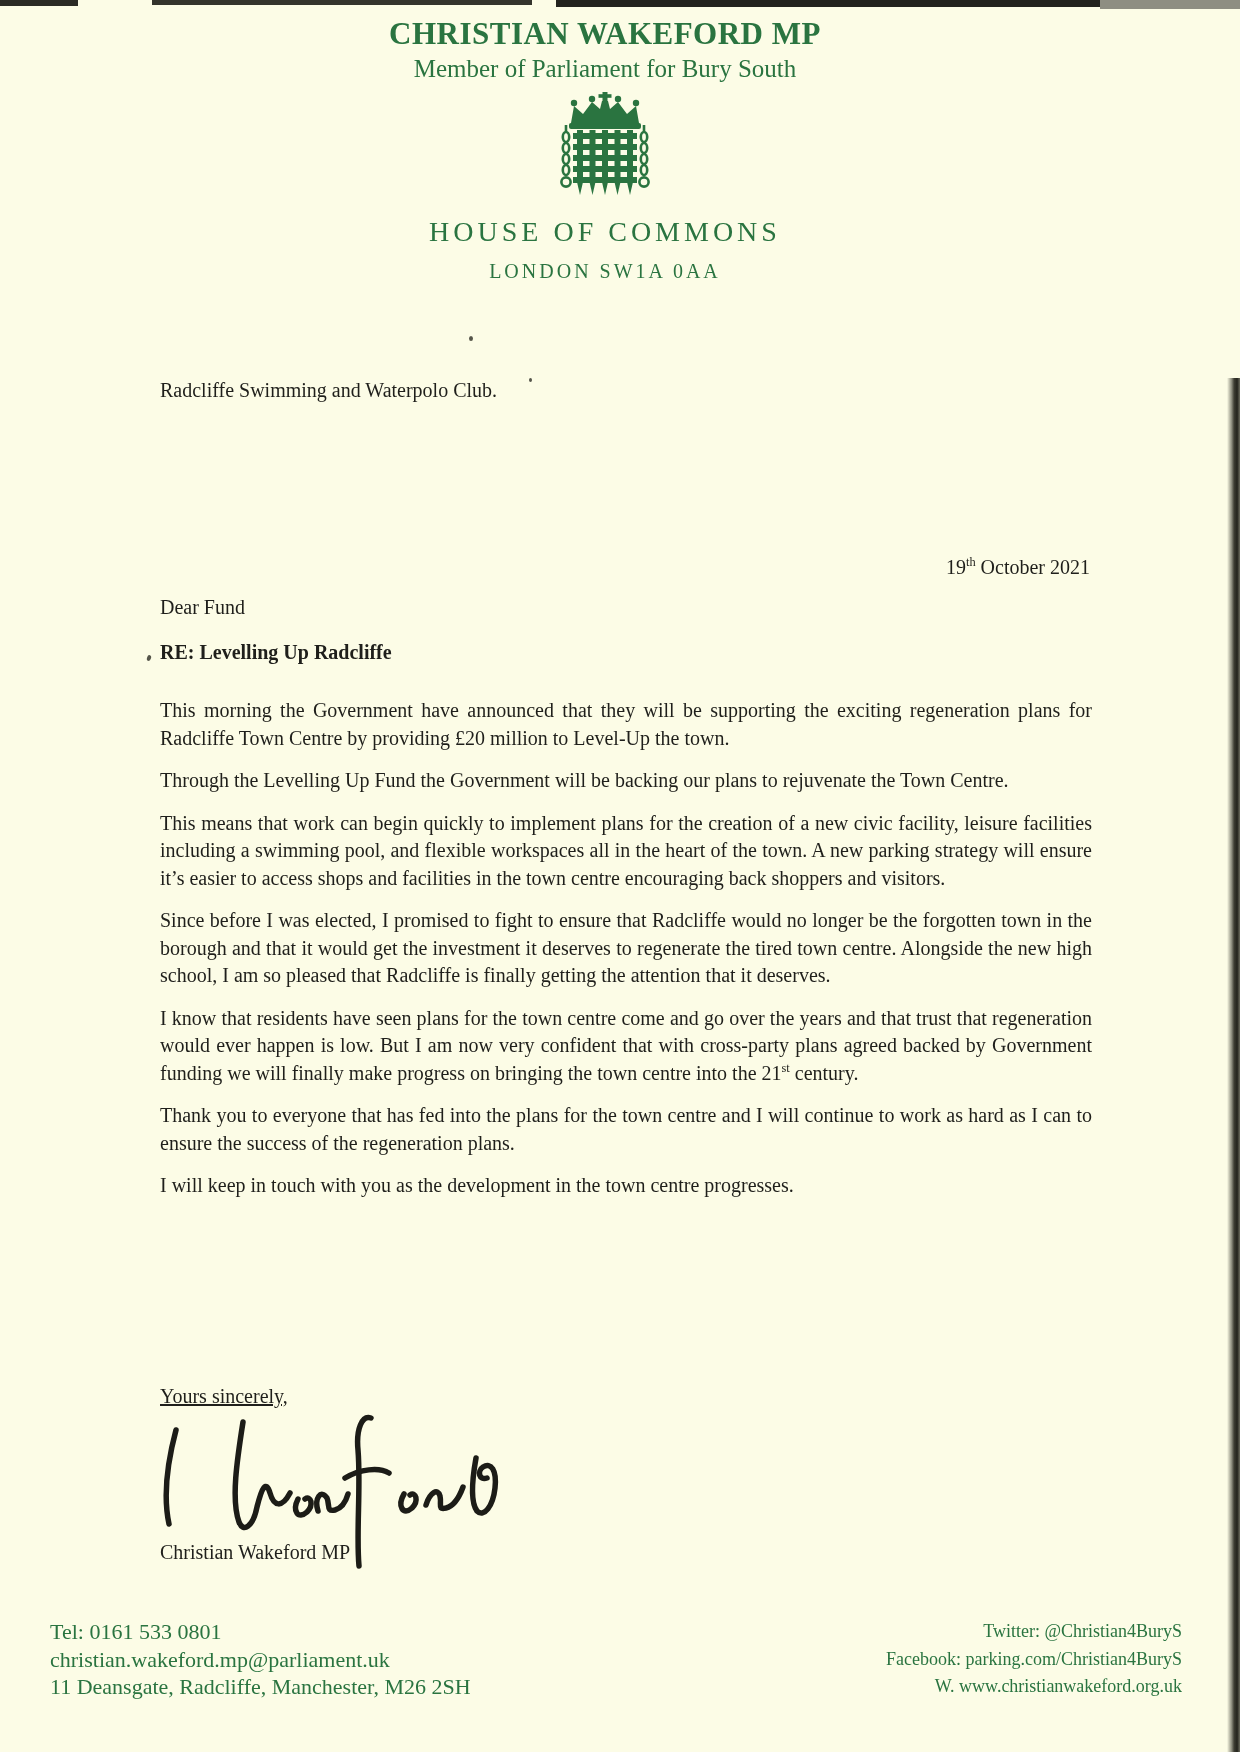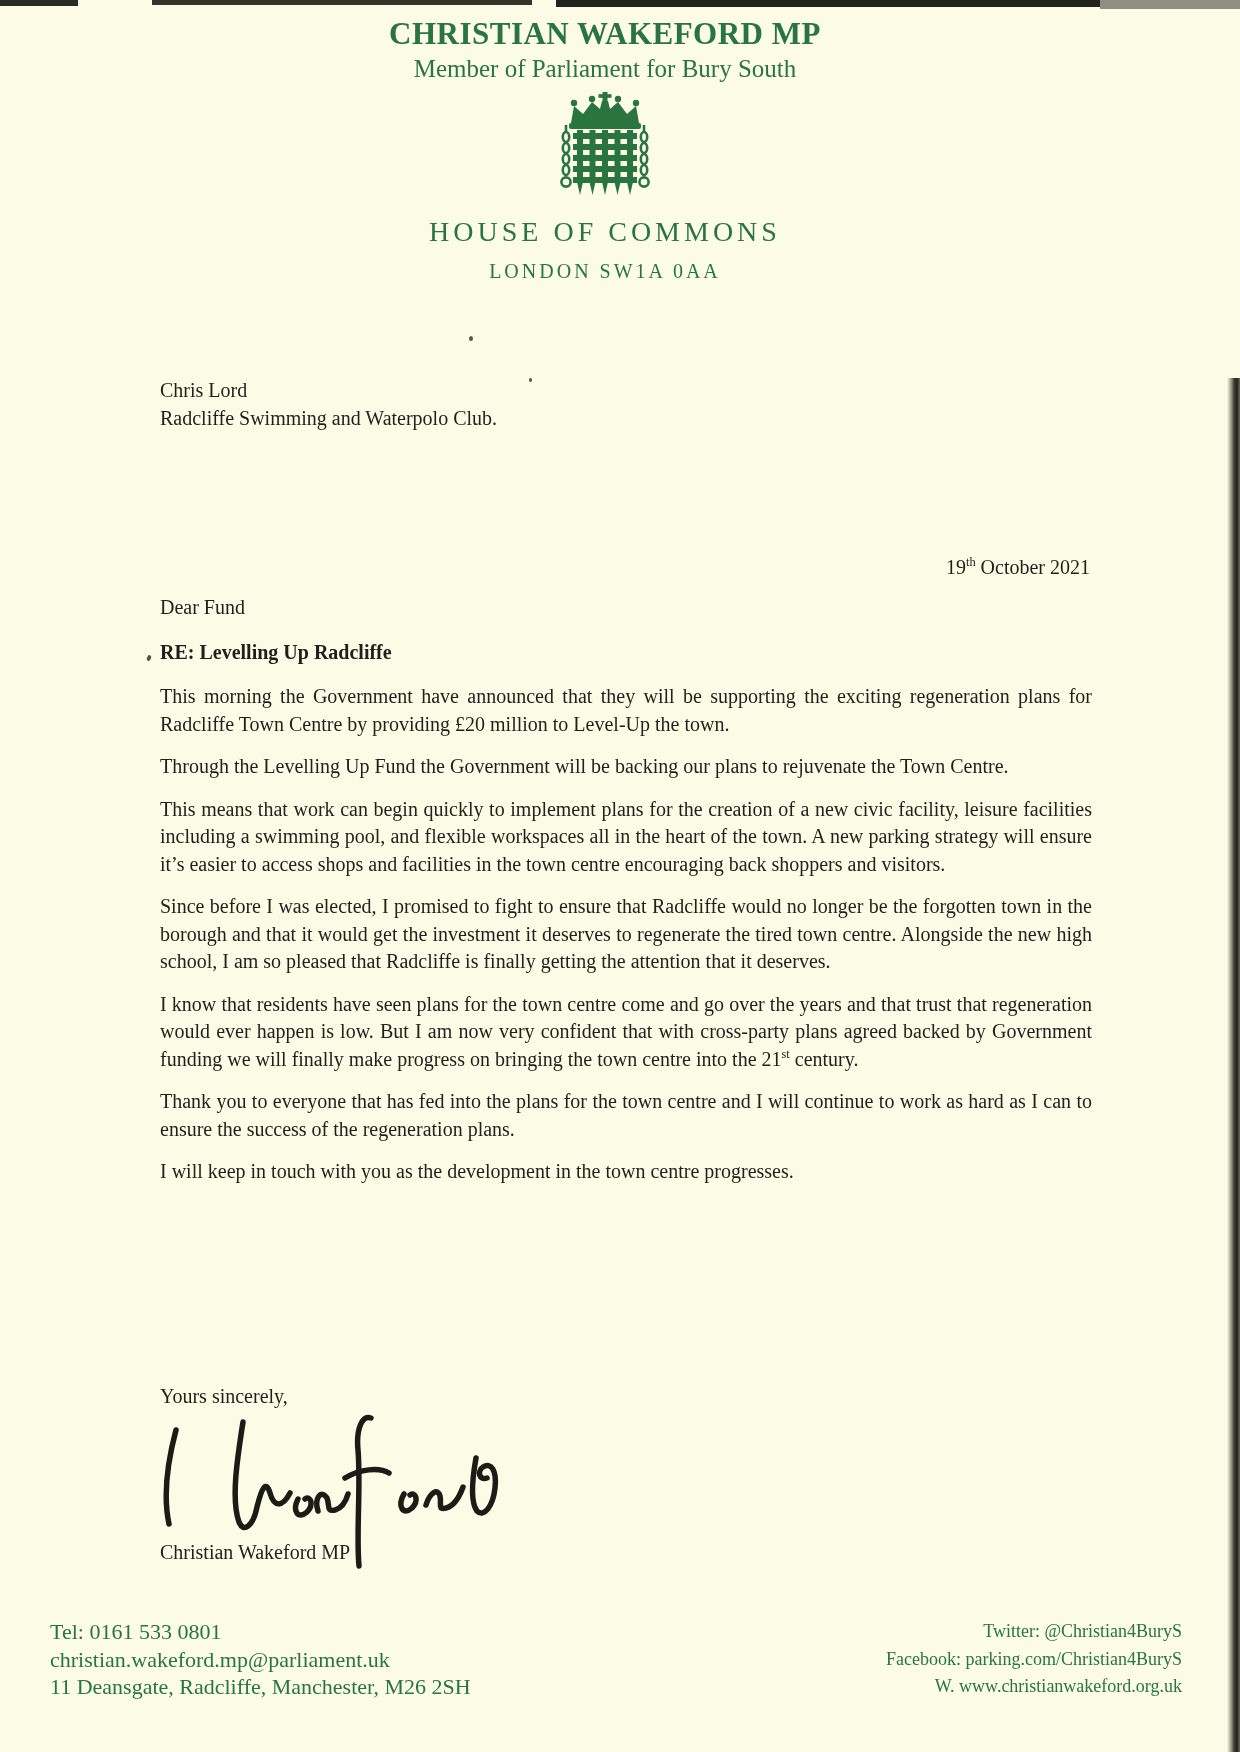--- a/index.html
+++ b/index.html
@@ -25,24 +25,24 @@
   .crest{margin-top:9px;line-height:0;}
   .lh-inst{font-size:28px;letter-spacing:4px;margin-top:14px;}
   .lh-loc{font-size:20px;letter-spacing:3px;margin-top:12px;}
 
   .recipient{position:absolute;left:160px;top:377px;font-size:20px;line-height:27.5px;}
   .dateline{position:absolute;left:160px;top:556px;width:930px;text-align:right;font-size:20px;}
   sup{font-size:.62em;vertical-align:super;line-height:0;}
 
   .bodyblock{position:absolute;left:160px;top:594px;width:932px;font-size:20px;line-height:27.5px;}
   .salutation{margin:0 0 17px;}
-  .subject{font-weight:bold;margin:0 0 17px;}
+  .subject{font-weight:bold;margin:0 0 31px;}
   .para{margin:0 0 15px;text-align:justify;}
 
-  .closing{position:absolute;left:160px;top:1385px;font-size:20px;}
+  .closing{position:absolute;left:160px;top:1385px;font-size:20px;text-decoration:underline;}
   .signature{position:absolute;left:146px;top:1398px;overflow:visible;}
   .signed-name{position:absolute;left:160px;top:1541px;font-size:20px;}
 
   .footer-left{position:absolute;left:50px;top:1618px;font-size:22px;line-height:27.5px;color:var(--green);}
   .footer-right{position:absolute;right:58px;top:1618px;font-size:18px;line-height:27.5px;color:var(--green);text-align:right;}
 
   
   .scan-strip{position:absolute;}
   .strip-top-a{left:0;top:0;width:78px;height:6px;background:#2b2b25;}
   .strip-top-b{left:152px;top:0;width:380px;height:5px;background:#34342c;}
@@ -105,21 +105,20 @@
         <ellipse cx="91" cy="78" rx="3.2" ry="5"></ellipse>
         <circle cx="91" cy="90" r="4.6"></circle>
       </g>
     </svg>
   </div>
   <div class="lh-inst">HOUSE OF COMMONS</div>
   <div class="lh-loc">LONDON SW1A 0AA</div>
 </div>
 
 <div class="recipient">
-  <div>Chris Lord</div>
   <div>Radcliffe Swimming and Waterpolo Club.</div>
 </div>
 
 <div class="dateline"><span>19</span><sup>th</sup><span> October 2021</span></div>
 
 <div class="bodyblock">
   <p class="salutation">Dear Fund</p>
   <p class="subject">RE: Levelling Up Radcliffe</p>
   <p class="para">This morning the Government have announced that they will be supporting the exciting regeneration plans for Radcliffe Town Centre by providing £20 million to Level-Up the town.</p>
   <p class="para">Through the Levelling Up Fund the Government will be backing our plans to rejuvenate the Town Centre.</p>

